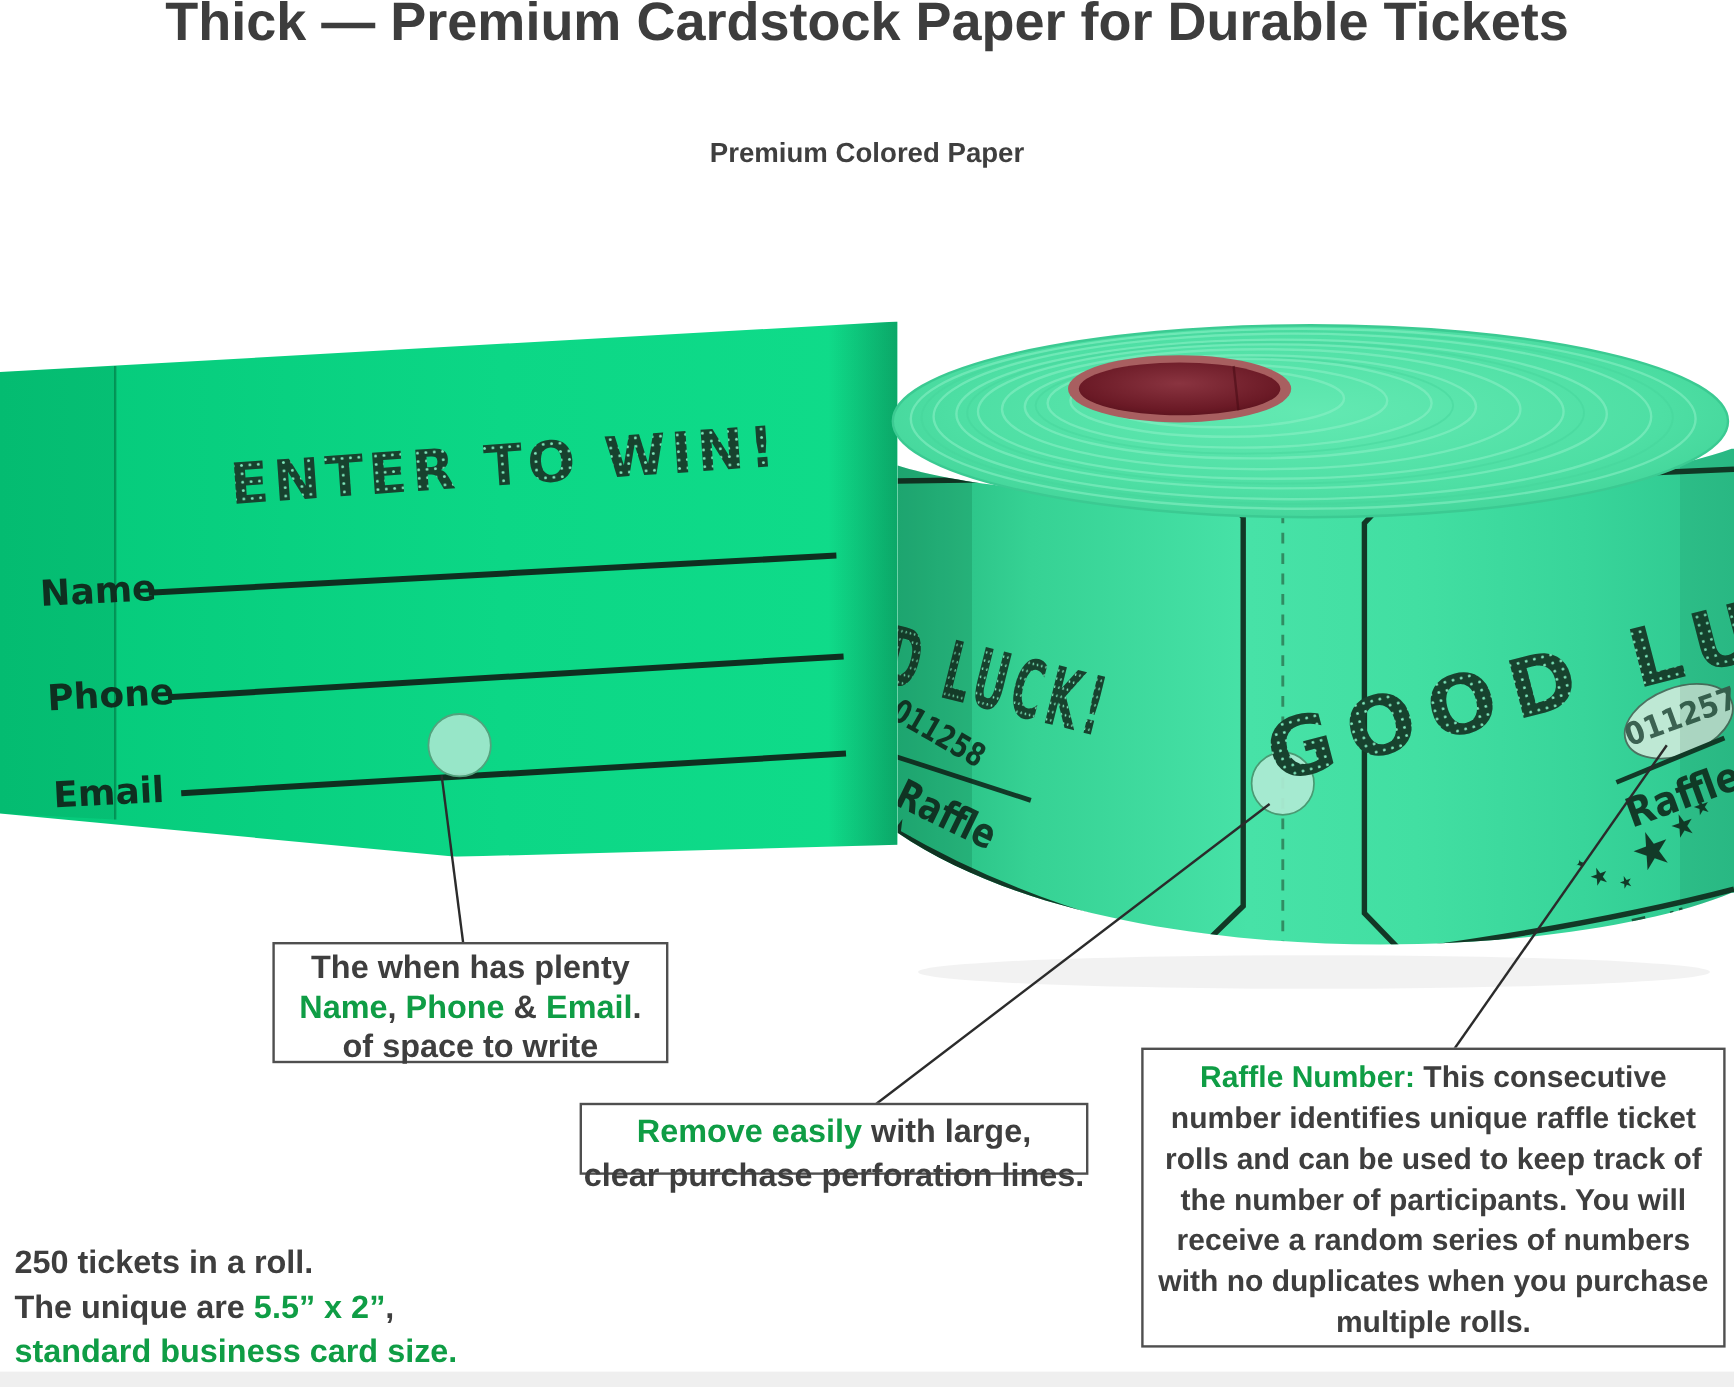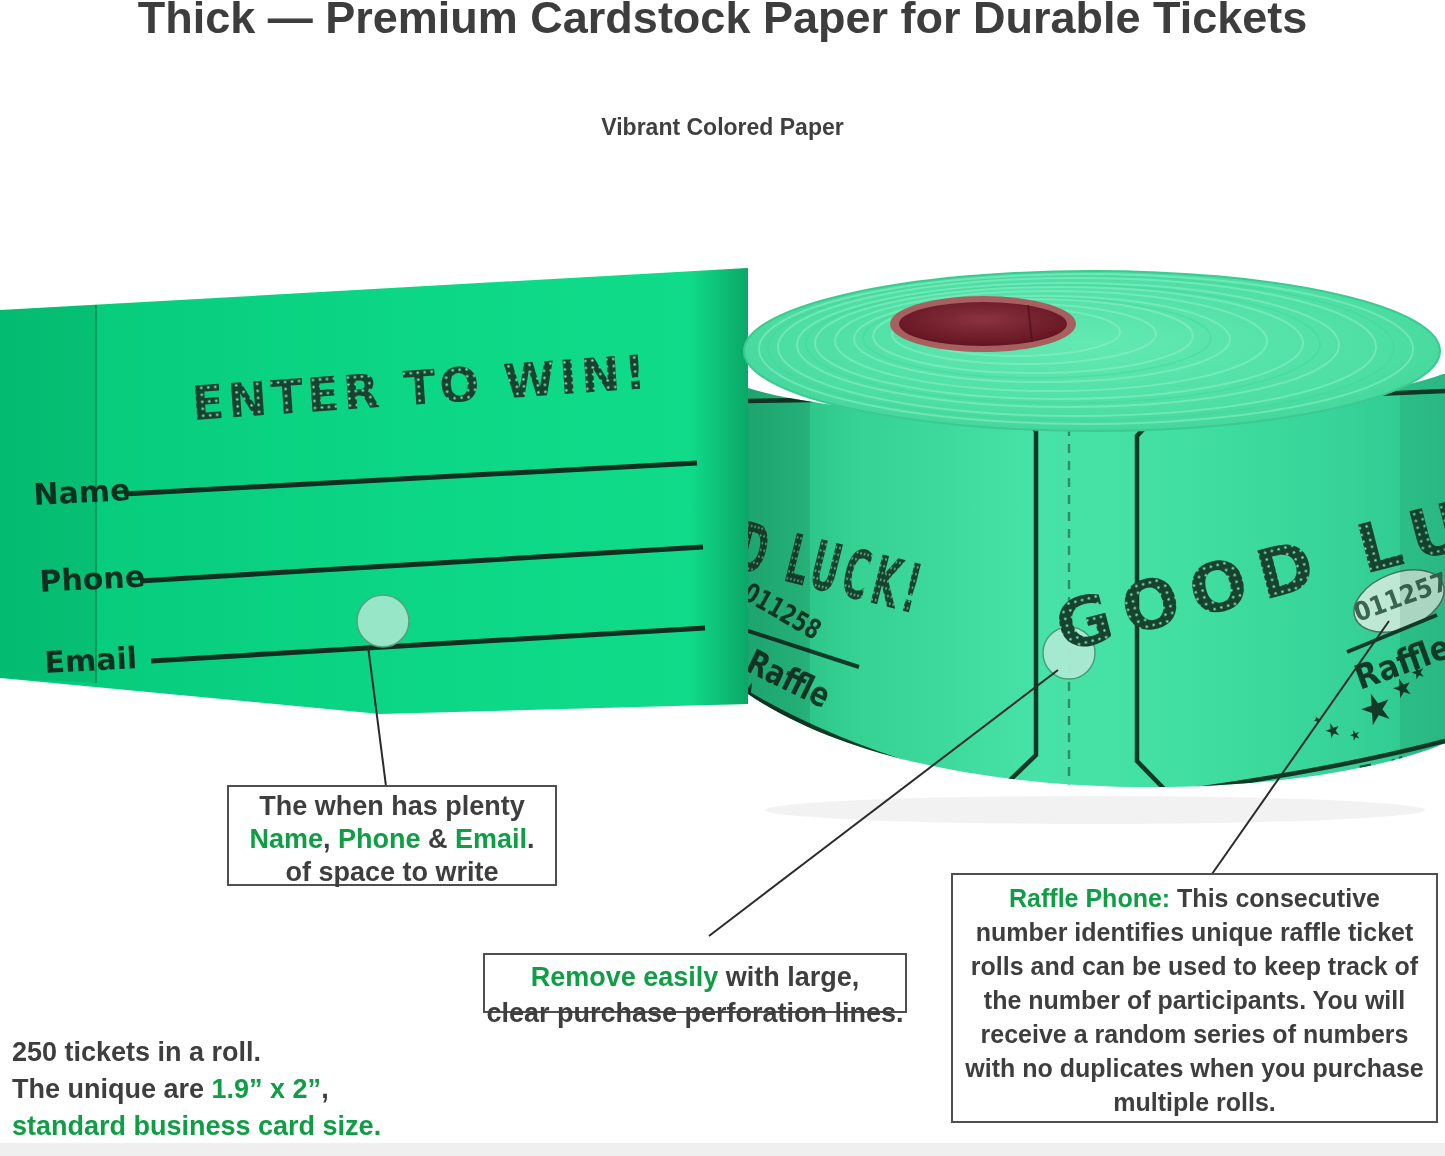--- a/index.html
+++ b/index.html
@@ -15,31 +15,31 @@
   .subtitle{
     left:0;top:112px;width:1445px;text-align:center;
     font-size:23px;font-weight:bold;color:#3f3f3f;line-height:30px;
   }
   svg text{font-family:"DejaVu Sans","Liberation Sans",sans-serif;}
   .callout-box{
     background:#ffffff;border:2px solid #4f4f4f;text-align:center;
     font-weight:bold;color:#3e3e3e;box-sizing:border-box;
   }
   .box-back{left:227px;top:785px;width:330px;height:101px;font-size:27px;line-height:33px;padding-top:3px;}
-  .box-perf{left:483px;top:953px;width:424px;height:60px;font-size:27px;line-height:36px;padding-top:4px;}
+  .box-perf{left:483px;top:919px;width:424px;height:60px;font-size:27px;line-height:36px;padding-top:4px;}
   .box-raffle{left:951px;top:873px;width:487px;height:250px;font-size:25px;line-height:34px;padding:6px 8px 0 8px;}
   .footnote{left:12px;top:1034px;width:424px;text-align:left;font-weight:bold;color:#3e3e3e;font-size:27px;line-height:37px;}
   .green{color:#0f9d45;}
 </style>
 </head>
 <body>
 
 <div class="abs page-title">Thick — Premium Cardstock Paper for Durable Tickets</div>
 <div class="abs subtitle">
-  <div>Vibrant Colored Paper</div>
+  <div>Premium Colored Paper</div>
 </div>
 
 <svg class="abs" style="left:0;top:0;" width="1445" height="1156" viewBox="0 0 1445 1156">
   <defs>
     <linearGradient id="stripGrad" x1="0" y1="0" x2="1" y2="0">
       <stop offset="0" stop-color="#05c97a"></stop>
       <stop offset="0.55" stop-color="#0cd786"></stop>
       <stop offset="1" stop-color="#10dc8a"></stop>
     </linearGradient>
     <linearGradient id="stripShade" x1="0" y1="0" x2="1" y2="0">
@@ -178,19 +178,19 @@
   <div>The when has plenty</div>
   <div><span class="green">Name</span><span>, </span><span class="green">Phone</span><span> &amp; </span><span class="green">Email</span><span>.</span></div>
   <div>of space to write</div>
 </div>
 
 <div class="abs callout-box box-perf">
   <div><span class="green">Remove easily</span><span> with large,</span></div>
   <div>clear purchase perforation lines.</div>
 </div>
 
-<div class="abs callout-box box-raffle"><span class="green">Raffle Phone:</span><span> This consecutive number identifies unique raffle ticket rolls and can be used to keep track of the number of participants. You will receive a random series of numbers with no duplicates when you purchase multiple rolls.</span></div>
+<div class="abs callout-box box-raffle"><span class="green">Raffle Number:</span><span> This consecutive number identifies unique raffle ticket rolls and can be used to keep track of the number of participants. You will receive a random series of numbers with no duplicates when you purchase multiple rolls.</span></div>
 
 <div class="abs footnote">
   <div>250 tickets in a roll.</div>
-  <div><span>The unique are </span><span class="green">1.9” x 2”</span><span>,</span></div>
+  <div><span>The unique are </span><span class="green">5.5” x 2”</span><span>,</span></div>
   <div class="green">standard business card size.</div>
 </div>
 
 </body></html>

